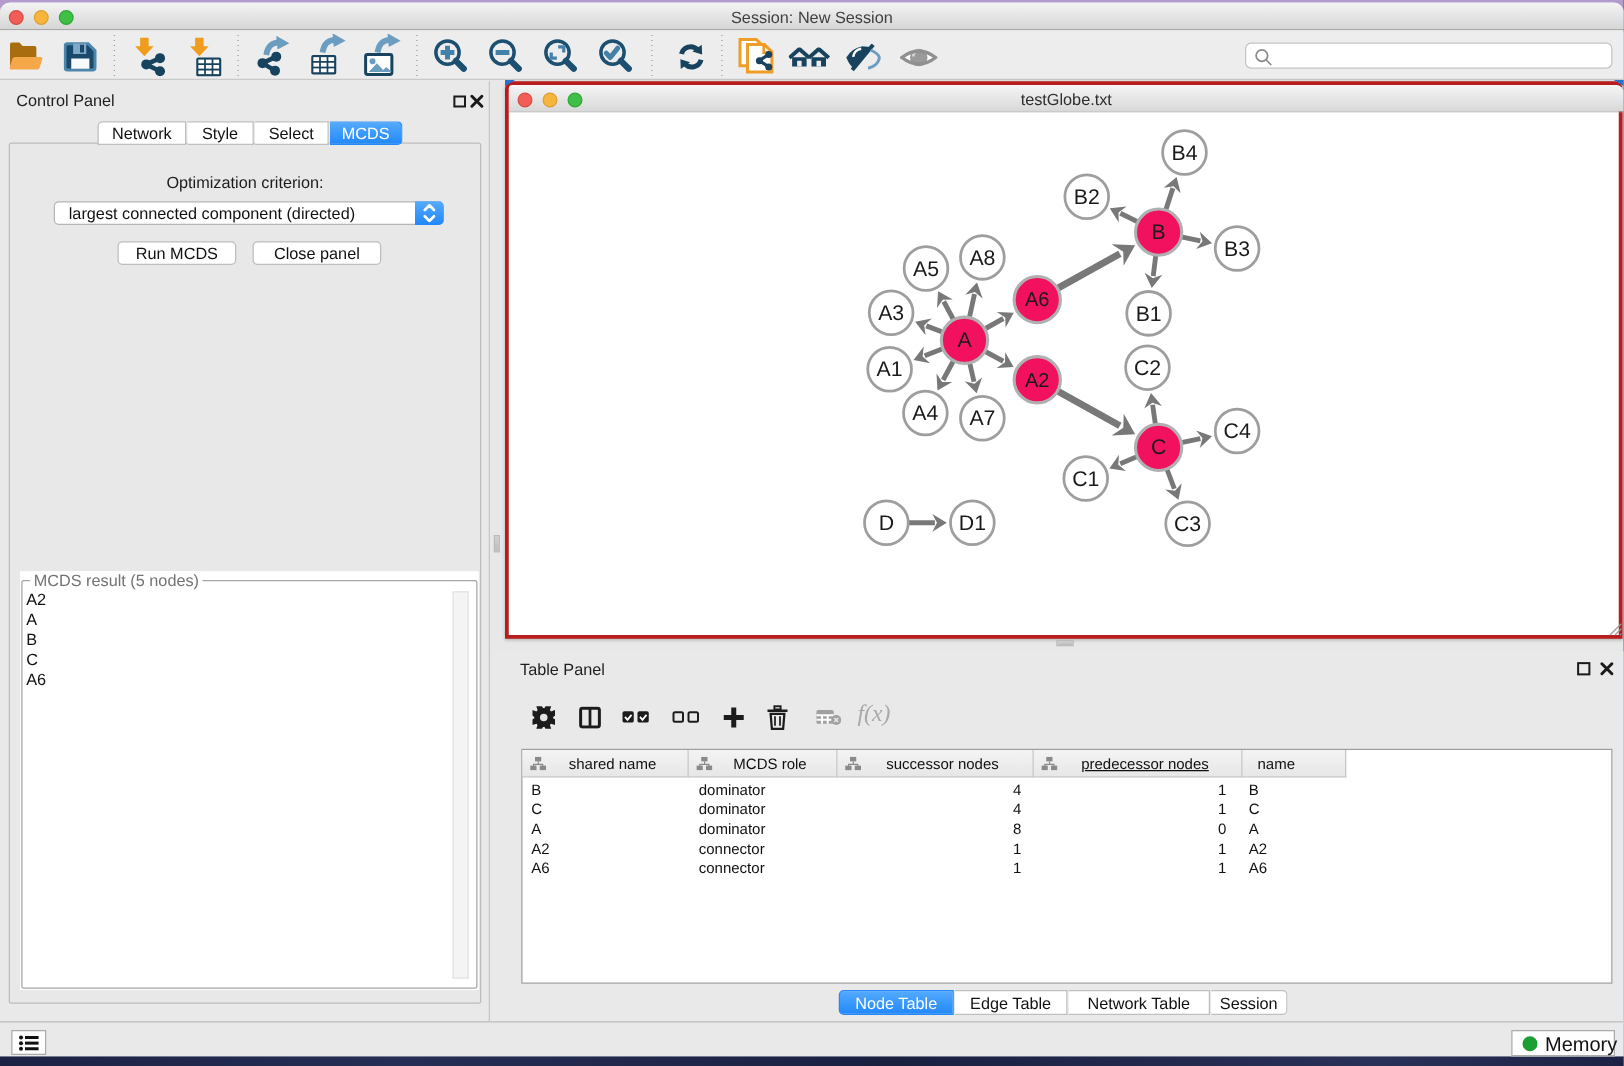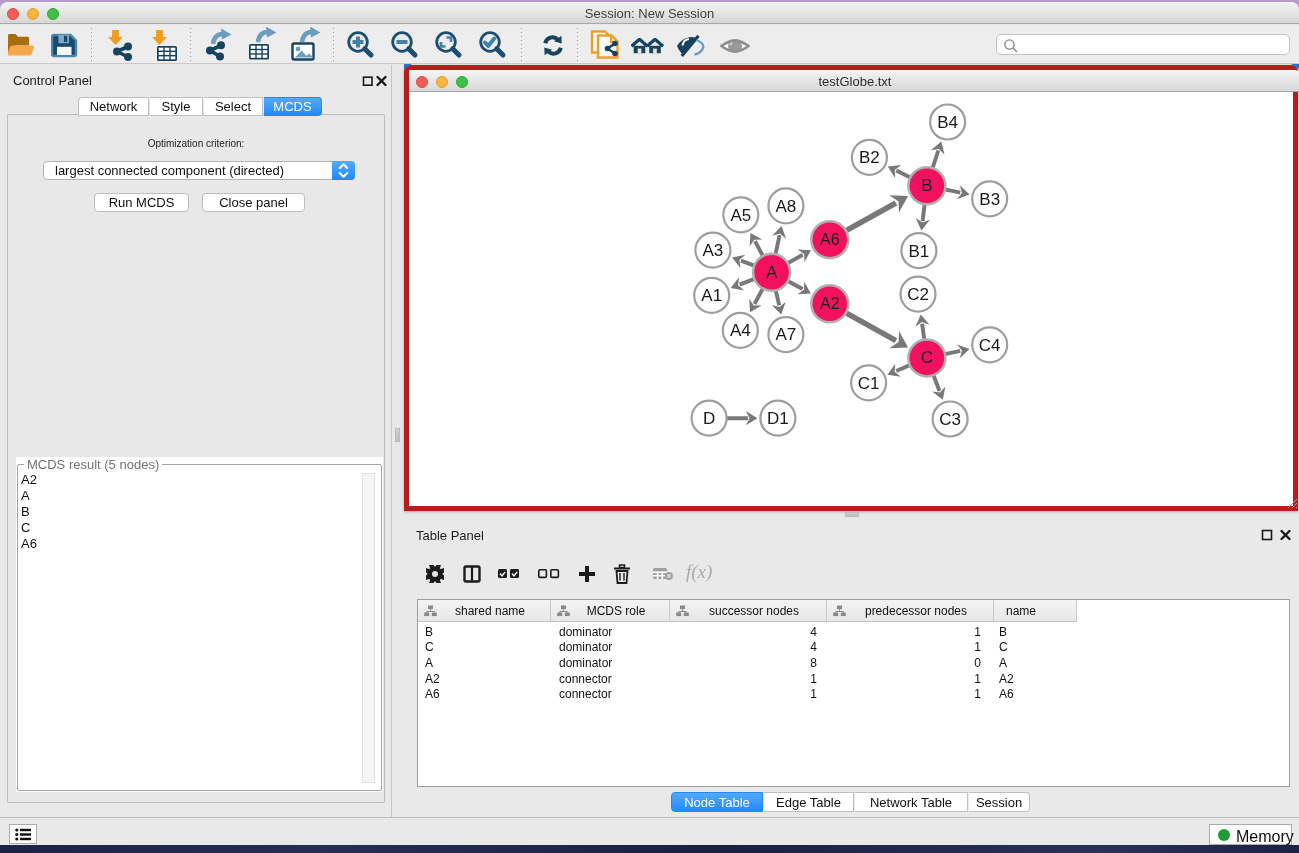--- a/index.html
+++ b/index.html
@@ -13,31 +13,31 @@
 #title { width:100%; text-align:center; top:4px; font-size:13px; color:#404040; }
 #toolbar { left:0; top:23px; width:1299px; height:39px; background:#ededed; border-bottom:1px solid #c9c9c9; }
 .tsep { top:3px; width:1px; height:34px; background:repeating-linear-gradient(#9a9a9a 0 1px, transparent 1px 4px); }
 #searchbox { left:996px; top:9px; width:294px; height:21px; background:#fff; border:1px solid #c4c4c4; border-radius:5px; }
 
 #cpanel { left:0; top:63px; width:392px; height:754px; background:#e9e9e9; border-right:1px solid #c6c6c6; }
 #cp-title { left:13px; top:8px; font-size:13px; color:#1e1e1e; }
 #cp-content { left:7px; top:49px; width:378px; height:689px; background:#e8e8e8; border:1px solid #bcbcbc; border-radius:2px; }
 .tab { top:32px; height:19px; background:#fff; border:1px solid #bfbfbf; border-left:none; font-size:13px; color:#111; text-align:center; line-height:18px; }
 .tabsel { background:linear-gradient(#54aafc,#2289fb); color:#fff; border-color:#2289fb; }
-#opt-label { left:0; top:73px; width:392px; text-align:center; font-size:10px; color:#1c1c1c; }
+#opt-label { left:0; top:73px; width:392px; text-align:center; font-size:13px; color:#1c1c1c; }
 #dropdown { left:43px; top:96px; width:312px; height:19px; background:#fff; border:1px solid #b5b5b5; border-radius:4px; font-size:13px; color:#111; line-height:17px; padding-left:11px; }
 #dd-step { right:-1px; top:-1px; width:23px; height:19px; background:linear-gradient(#55abfd,#2187fb); border-radius:0 4px 4px 0; }
 .btn { top:128px; height:19px; background:#fff; border:1px solid #bdbdbd; border-radius:4px; font-size:13px; color:#111; text-align:center; line-height:17px; }
 #mcds-box { left:16px; top:392px; width:367px; height:335px; background:#fff; }
 #mcds-border { left:1px; top:7px; width:365px; height:327px; border:1px solid #a5a5a5; border-radius:2px; }
 #mcds-title { left:8px; top:0px; background:#fff; padding:0 3px; font-size:13px; color:#737373; }
 #mcds-list { left:5px; top:15px; font-size:13px; color:#111; line-height:16px; }
 #mcds-sb { left:346px; top:16px; width:13px; height:310px; background:#f4f4f4; border:1px solid #e2e2e2; }
 
-#netframe { left:404px; top:63px; width:894px; height:446px; background:#fff; border:5px solid #b91c1c; border-radius:6px 6px 0 0; box-shadow:0 1px 3px rgba(0,0,0,.25); }
+#netframe { left:404px; top:63px; width:894px; height:446px; background:#fff; border:3px solid #b91c1c; border-radius:6px 6px 0 0; box-shadow:0 1px 3px rgba(0,0,0,.25); }
 #net-titlebar { left:0; top:0; width:892px; height:22px; background:linear-gradient(#f5f5f5,#d8d8d8); border-bottom:1px solid #a8a8a8; border-radius:6px 6px 0 0; }
 #net-title { width:100%; text-align:center; top:4px; font-size:13px; color:#2e2e2e; }
 
 #tpanel { left:392px; top:519px; width:907px; height:298px; background:#e9e9e9; }
 #tp-title { left:24px; top:7px; font-size:13px; color:#1e1e1e; }
 #tp-toolbar { left:23px; top:33px; width:875px; height:40px; }
 #ttable { left:25px; top:78px; width:873px; height:188px; background:#fff; border:1px solid #9e9e9e; }
 #thead { left:0; top:0; width:659px; height:22px; background:linear-gradient(#f4f4f4,#e7e7e7); border-bottom:1px solid #c3c3c3; }
 .thcell { top:0; height:22px; border-right:1px solid #c8c8c8; font-size:12px; color:#111; }
 .trow { font-size:12px; color:#111; height:16px; }
@@ -384,21 +384,21 @@
           <span class="abs" style="left:6px;top:4px"><svg width="13" height="12" viewBox="0 0 13 12" style="vertical-align:-2px">
               <g fill="#8a8a8a">
                 <rect x="4" y="0.5" width="5" height="3.6"></rect>
                 <rect x="0.2" y="7.5" width="5" height="3.6"></rect>
                 <rect x="7.8" y="7.5" width="5" height="3.6"></rect>
                 <path d="M6.2,4 h0.9 v2 h3.5 v1.8 h-0.9 v-0.9 H3.3 v0.9 H2.4 v-1.8 h3.8 z"></path>
               </g>
             </svg></span>
           <div style="text-align:center;line-height:22px;padding-left:12px">successor nodes</div>
         </div>
-        <div class="abs thcell" style="left:409px;width:167px;">
+        <div class="abs thcell" style="left:409px;width:167px;text-decoration:underline;">
           <span class="abs" style="left:6px;top:4px"><svg width="13" height="12" viewBox="0 0 13 12" style="vertical-align:-2px">
               <g fill="#8a8a8a">
                 <rect x="4" y="0.5" width="5" height="3.6"></rect>
                 <rect x="0.2" y="7.5" width="5" height="3.6"></rect>
                 <rect x="7.8" y="7.5" width="5" height="3.6"></rect>
                 <path d="M6.2,4 h0.9 v2 h3.5 v1.8 h-0.9 v-0.9 H3.3 v0.9 H2.4 v-1.8 h3.8 z"></path>
               </g>
             </svg></span>
           <div style="text-align:center;line-height:22px;padding-left:12px">predecessor nodes</div>
         </div>

